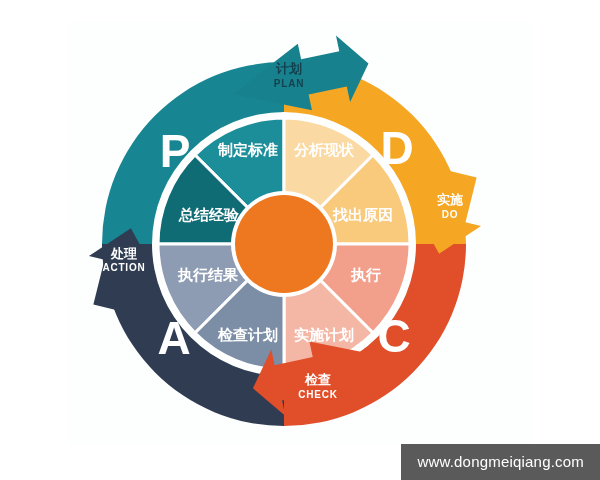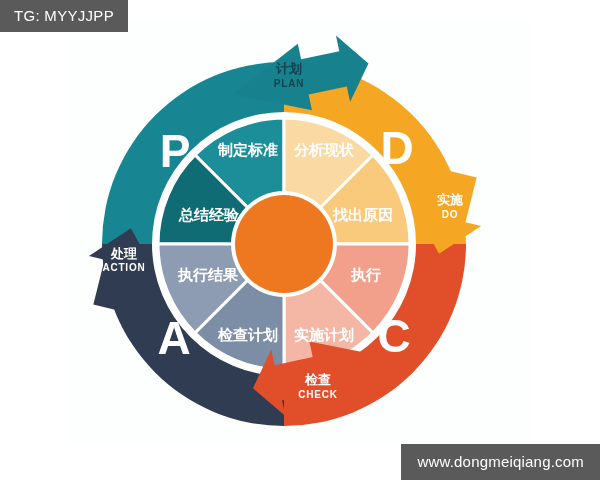--- a/index.html
+++ b/index.html
@@ -63,21 +63,20 @@
     dominant-baseline:middle;text-anchor:middle;
   }
 </style>
 </head>
 <body>
 
 <div id="page">
 
   <div class="panel"></div>
 
-  <div class="tag-badge">TG: MYYJJPP</div>
 
   <div class="diagram">
     <svg viewBox="0 0 464 422" xmlns="http://www.w3.org/2000/svg">
 
       <g>
 
         <path d="M 50 222 A 182 182 0 0 1 232 40 L 232 90 A 132 132 0 0 0 100 222 Z" id="ringP" fill="#178692"></path>
 
         <path d="M 232 40 A 182 182 0 0 1 414 222 L 364 222 A 132 132 0 0 0 232 90 Z" id="ringD" fill="#F5A623"></path>
 

